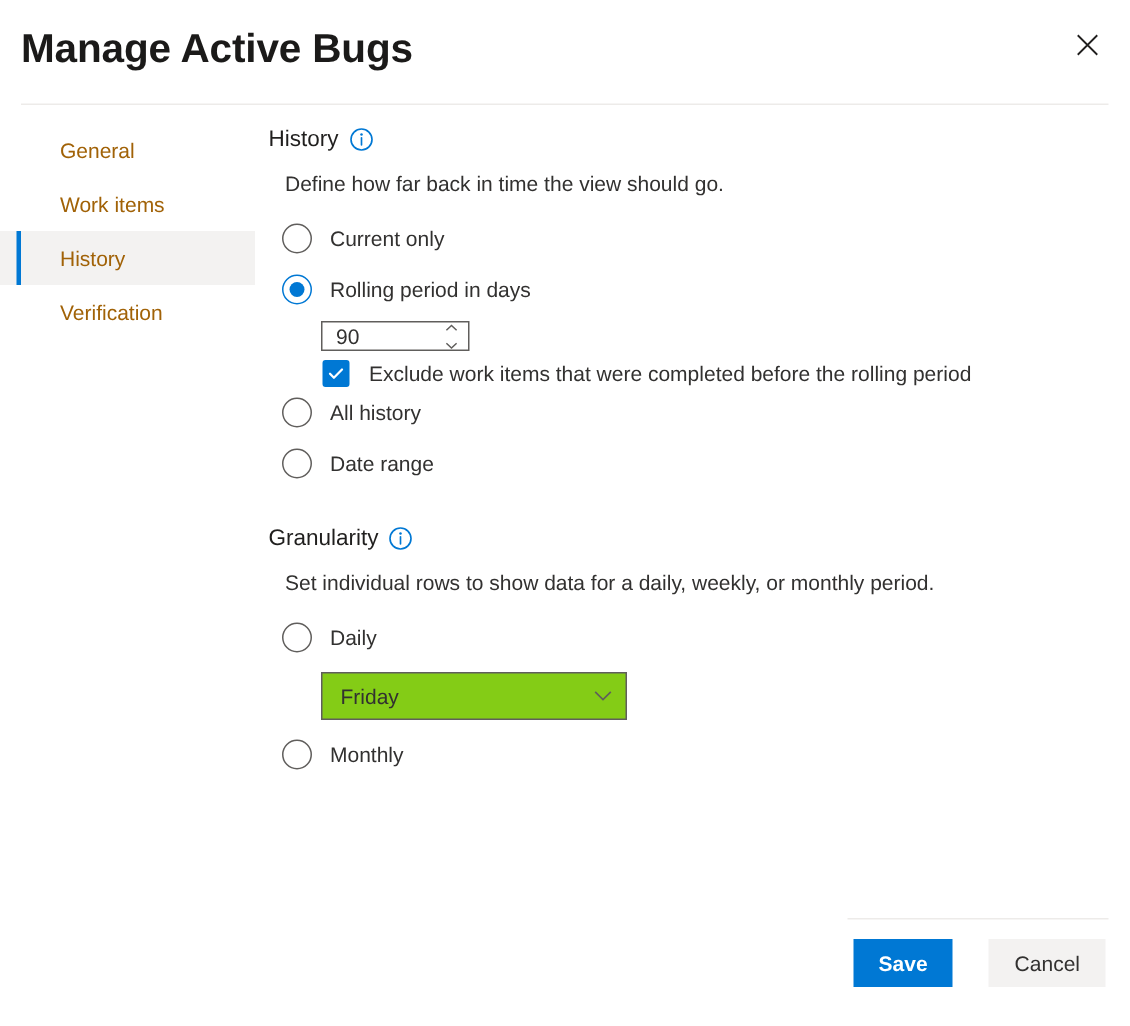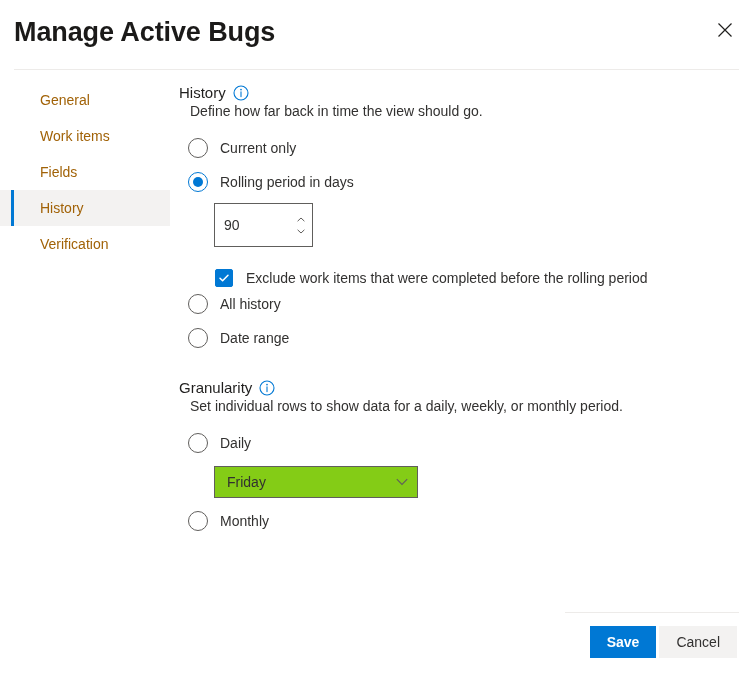--- a/index.html
+++ b/index.html
@@ -122,21 +122,21 @@
     align-items: center;
     justify-content: center;
     width: 16px;
     height: 16px;
     cursor: pointer;
   }
   .info-icon svg { display: block; }
   .section-desc {
     font-size: 14px;
     color: #323130;
-    margin-top: 2px;
+    margin-top: 13px;
     margin-left: 11px;
   }
 
   .option-list {
     margin-top: 12px;
     margin-left: 9px;
   }
   .radio-row {
     display: flex;
     align-items: center;
@@ -171,21 +171,21 @@
     color: #323130;
     margin-left: 12px;
     white-space: nowrap;
   }
 
   
   .spinner-wrap {
     margin-left: 26px;
     margin-top: 4px;
     width: 99px;
-    height: 44px;
+    height: 20px;
     border: 1px solid #605e5c;
     background: #ffffff;
     display: flex;
     align-items: stretch;
     position: relative;
   }
   .spinner-value {
     flex: 1;
     display: flex;
     align-items: center;
@@ -208,21 +208,21 @@
     position: relative;
     cursor: pointer;
   }
   .spinner-arrows .chev svg { display: block; }
 
   
   .check-row {
     display: flex;
     align-items: center;
     margin-left: 27px;
-    margin-top: 22px;
+    margin-top: 6px;
     cursor: pointer;
   }
   .checkbox {
     width: 18px;
     height: 18px;
     background: #0078d4;
     border: 1px solid #0078d4;
     border-radius: 2px;
     flex: none;
     display: flex;
@@ -273,21 +273,21 @@
     top: 12px;
     width: 174px;
     height: 1px;
     background: #edebe9;
   }
   .footer-buttons {
     position: absolute;
     right: 16px;
     top: 26px;
     display: flex;
-    gap: 3px;
+    gap: 24px;
   }
   .btn {
     height: 32px;
     min-width: 54px;
     padding: 0 16px;
     font-size: 14px;
     font-family: "Liberation Sans", sans-serif;
     border: 1px solid transparent;
     cursor: pointer;
     display: flex;
@@ -322,23 +322,20 @@
 <div class="header-divider"></div>
 
 <div class="dialog-body">
 
   <nav class="sidebar">
     <div class="sidebar-item">
       <span>General</span>
     </div>
     <div class="sidebar-item">
       <span>Work items</span>
-    </div>
-    <div class="sidebar-item">
-      <span>Fields</span>
     </div>
     <div class="sidebar-item selected">
       <span>History</span>
     </div>
     <div class="sidebar-item">
       <span>Verification</span>
     </div>
   </nav>
 
   <div class="content">

